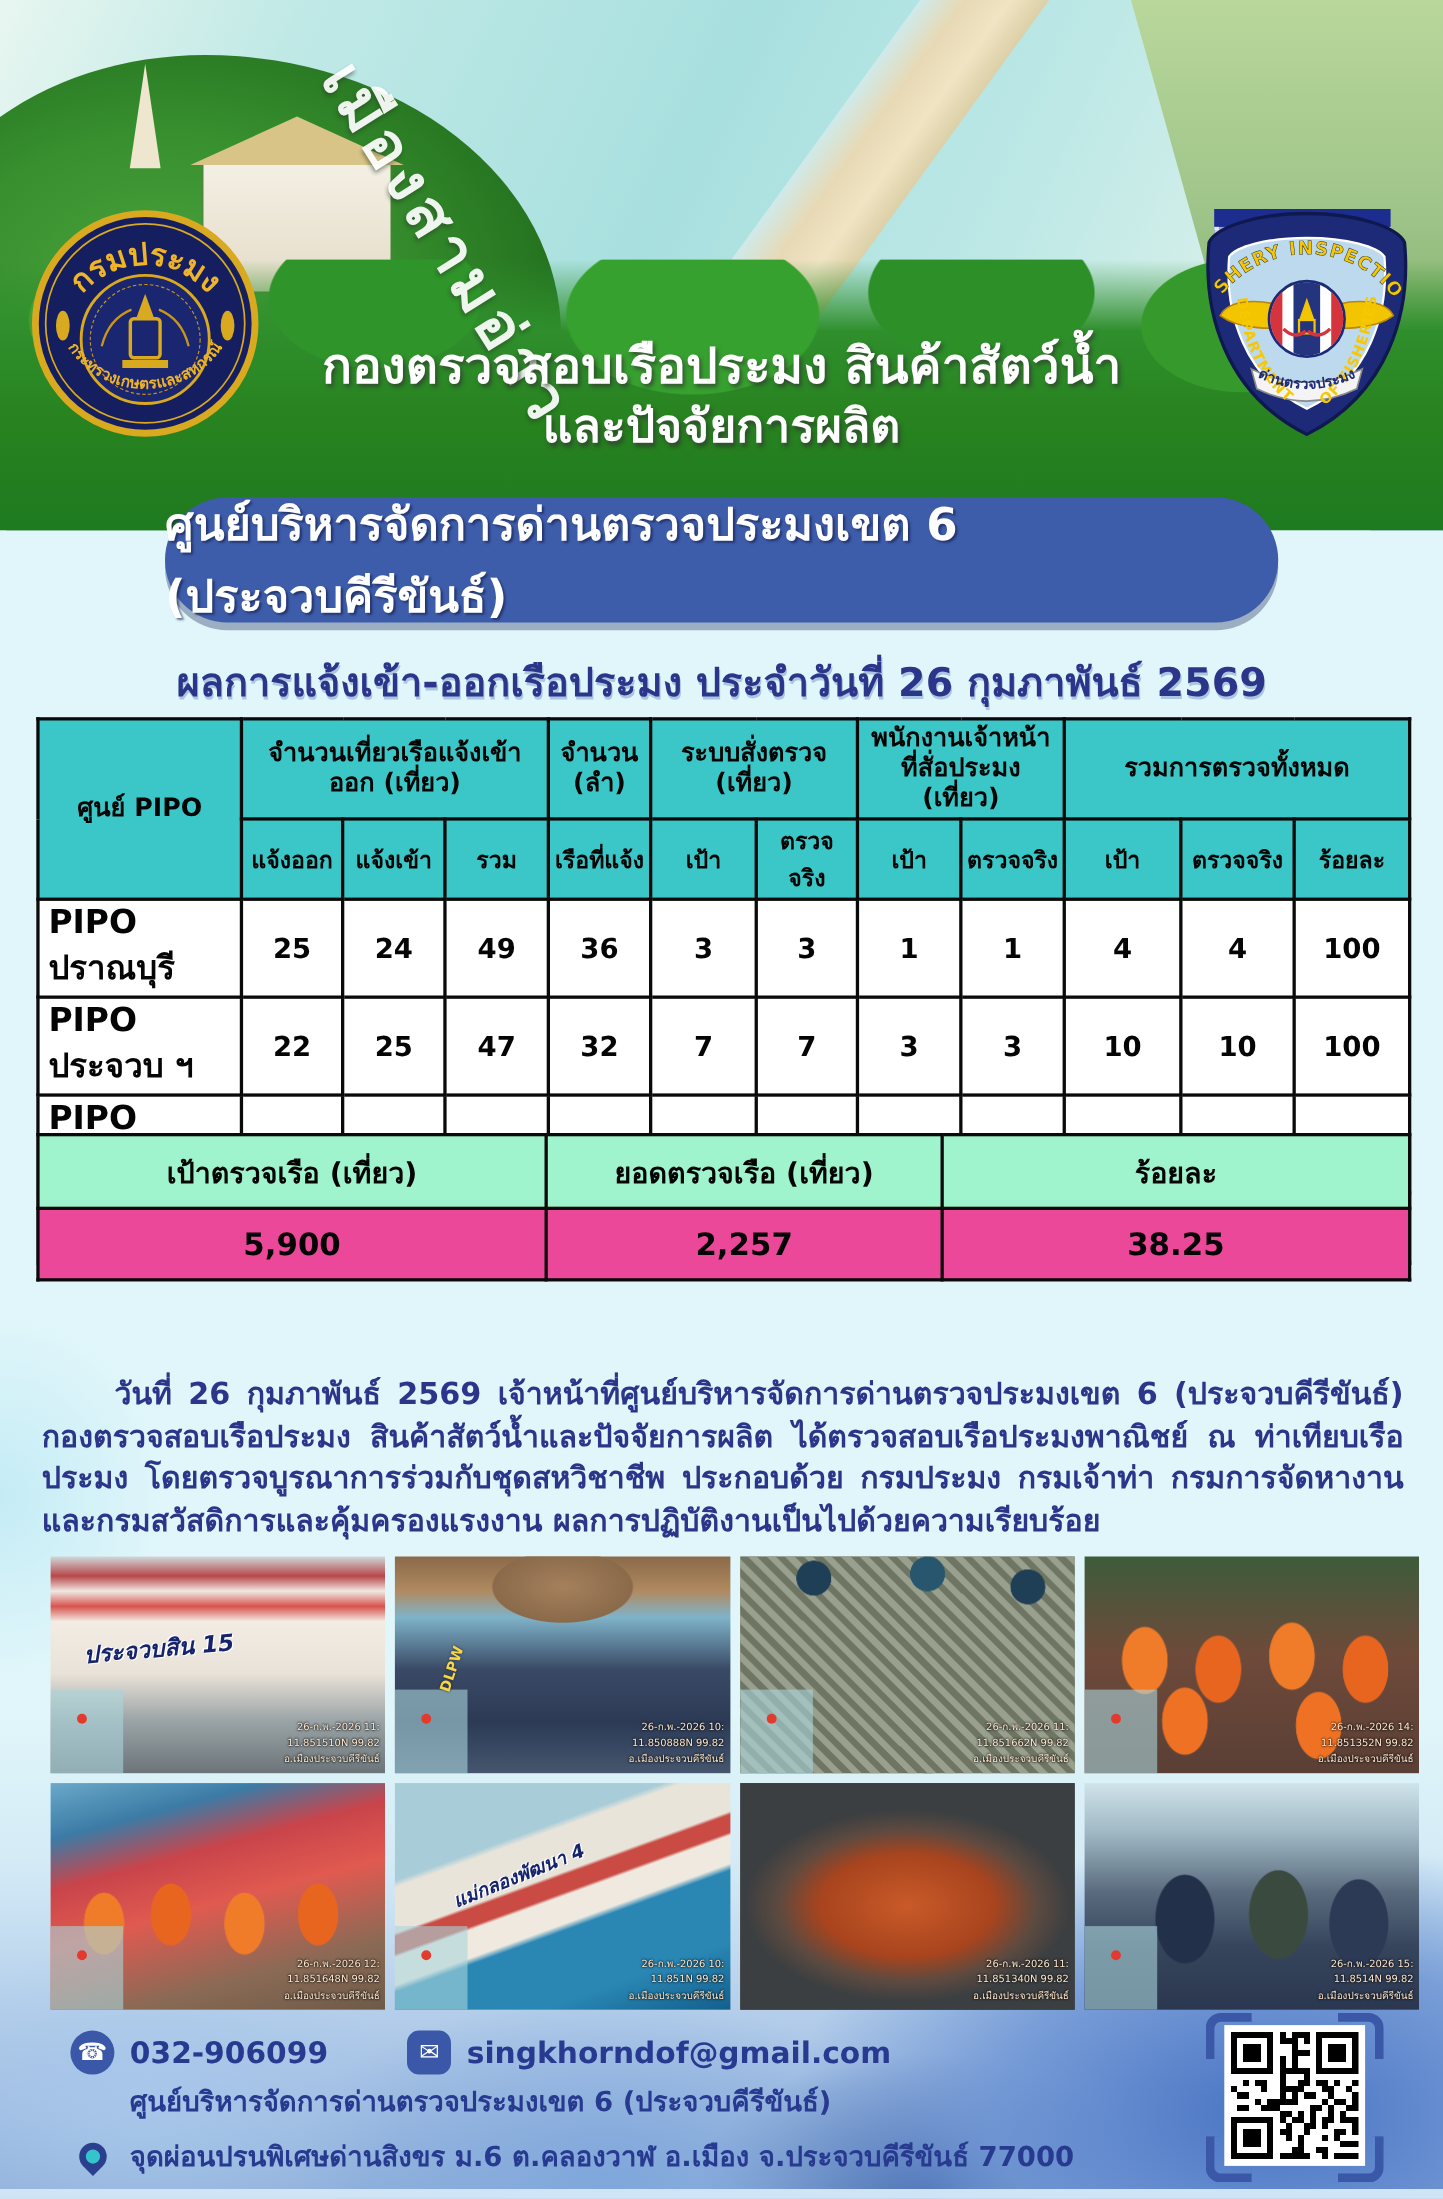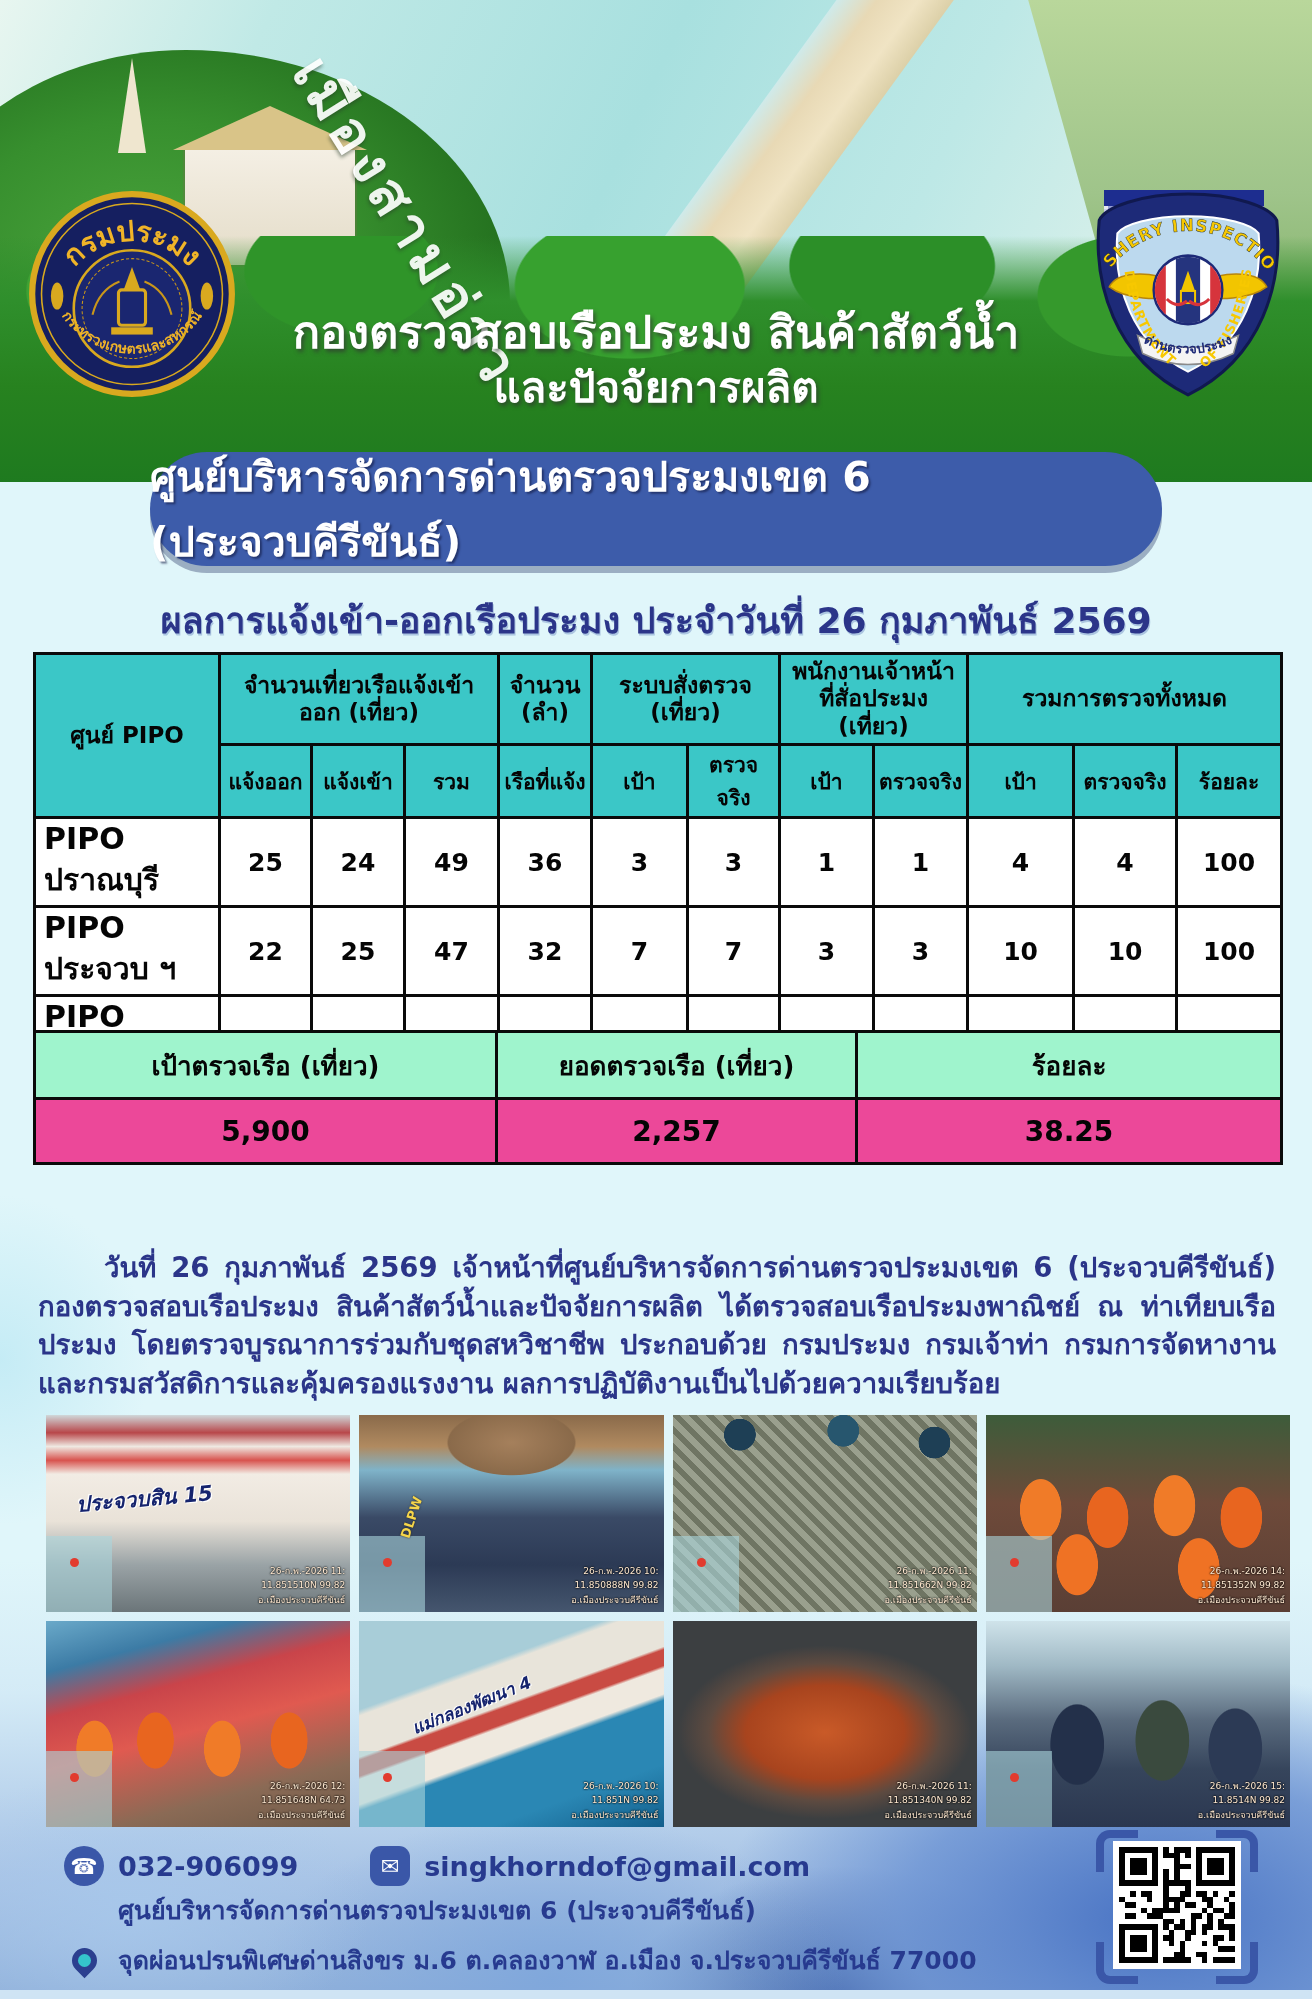--- a/index.html
+++ b/index.html
@@ -392,21 +392,21 @@
           <div>11.851352N 99.82</div>
           <div>อ.เมืองประจวบคีรีขันธ์</div>
       </div>
       <div class="map-inset">
           <span class="pin-dot"></span>
         </div>
     </figure>
     <figure class="photo p5">
       <div class="ph-stamp">
         <div>26-ก.พ.-2026 12:</div>
-          <div>11.851648N 64.73</div>
+          <div>11.851648N 99.82</div>
           <div>อ.เมืองประจวบคีรีขันธ์</div>
       </div>
       <div class="map-inset">
           <span class="pin-dot"></span>
         </div>
     </figure>
     <figure class="photo p6">
       <div class="boat-name">แม่กลองพัฒนา 4</div>
       <div class="ph-stamp">
         <div>26-ก.พ.-2026 10:</div>

